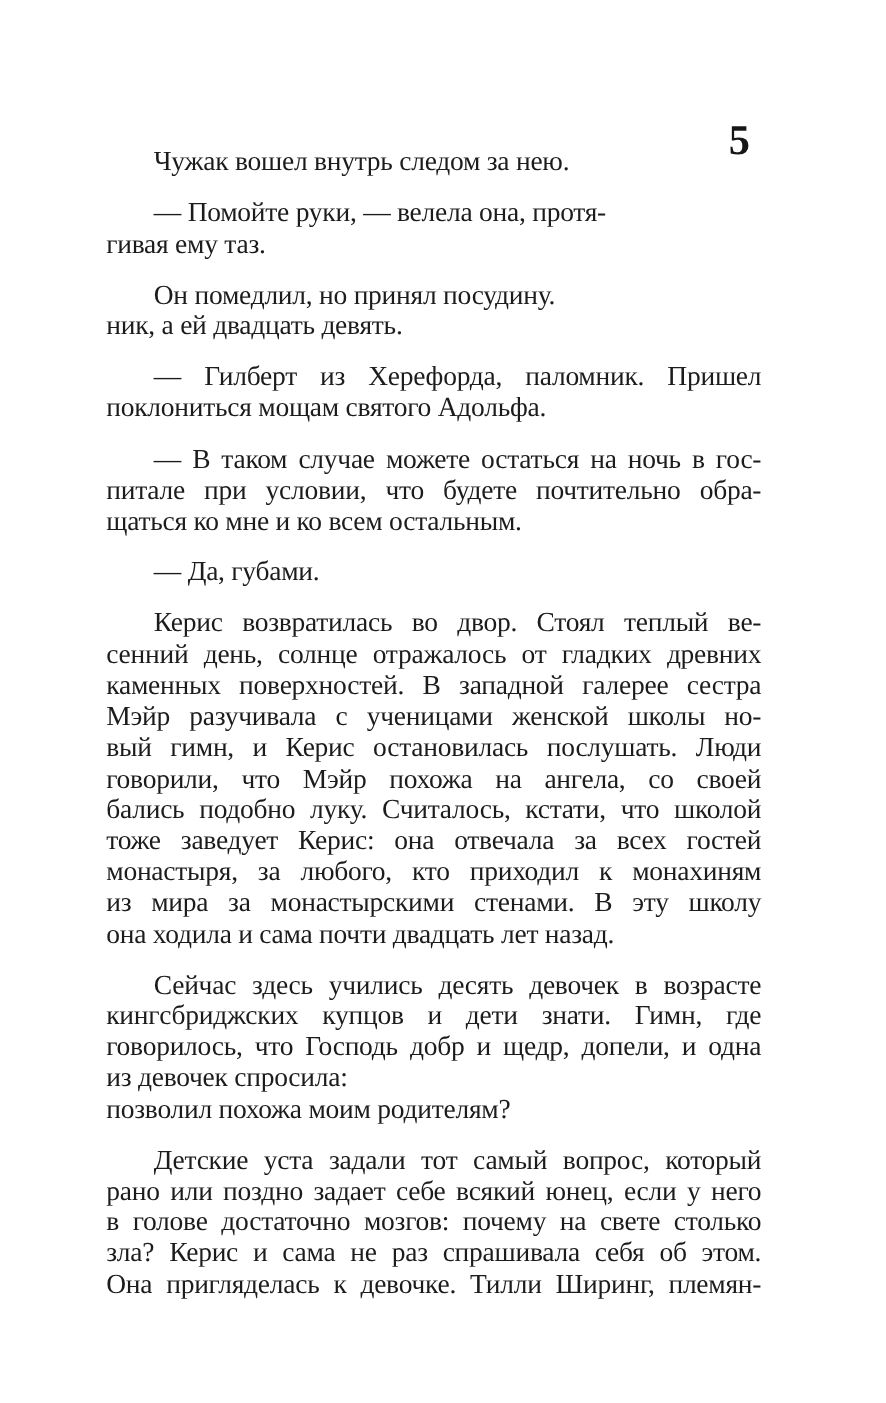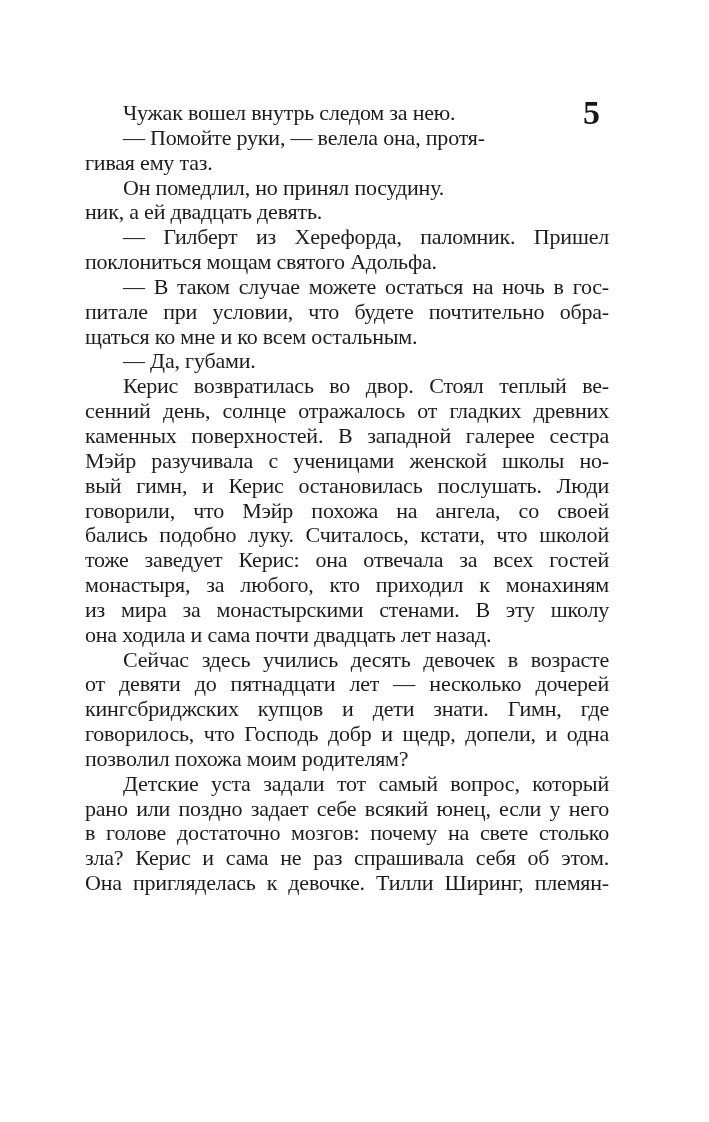--- a/index.html
+++ b/index.html
@@ -39,20 +39,21 @@
     text-align: left;
     white-space: normal;
     overflow: visible;
   }
   .line.stretch {
     text-align: justify;
     text-align-last: justify;
   }
   .line.indent {
     text-indent: 38px;
+    margin-top: 16px;
   }
 </style>
 </head>
 <body>
 
 <div class="book-page">
   <span class="page-number">5</span>
   <div class="text-block">
       <div class="line indent">Чужак вошел внутрь следом за нею.</div>
       <div class="line indent">— Помойте руки, — велела она, протя-</div>
@@ -70,23 +71,23 @@
       <div class="line stretch">каменных поверхностей. В западной галерее сестра</div>
       <div class="line stretch">Мэйр разучивала с ученицами женской школы но-</div>
       <div class="line stretch">вый гимн, и Керис остановилась послушать. Люди</div>
       <div class="line stretch">говорили, что Мэйр похожа на ангела, со своей</div>
       <div class="line stretch">бались подобно луку. Считалось, кстати, что школой</div>
       <div class="line stretch">тоже заведует Керис: она отвечала за всех гостей</div>
       <div class="line stretch">монастыря, за любого, кто приходил к монахиням</div>
       <div class="line stretch">из мира за монастырскими стенами. В эту школу</div>
       <div class="line">она ходила и сама почти двадцать лет назад.</div>
       <div class="line indent stretch">Сейчас здесь учились десять девочек в возрасте</div>
-      <div class="line stretch">от девяти до пятнадцати лет — несколько дочерей</div>
       <div class="line stretch">кингсбриджских купцов и дети знати. Гимн, где</div>
       <div class="line stretch">говорилось, что Господь добр и щедр, допели, и одна</div>
+      <div class="line">из девочек спросила:</div>
       <div class="line">позволил похожа моим родителям?</div>
       <div class="line indent stretch">Детские уста задали тот самый вопрос, который</div>
       <div class="line stretch">рано или поздно задает себе всякий юнец, если у него</div>
       <div class="line stretch">в голове достаточно мозгов: почему на свете столько</div>
       <div class="line stretch">зла? Керис и сама не раз спрашивала себя об этом.</div>
       <div class="line stretch">Она пригляделась к девочке. Тилли Ширинг, племян-</div>
     </div>
 </div>
 
 </body></html>

